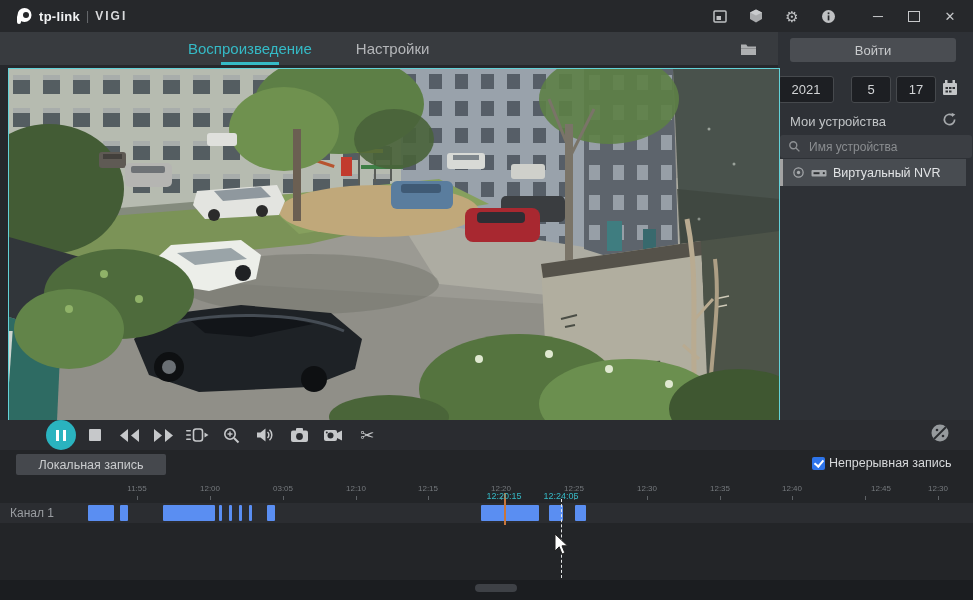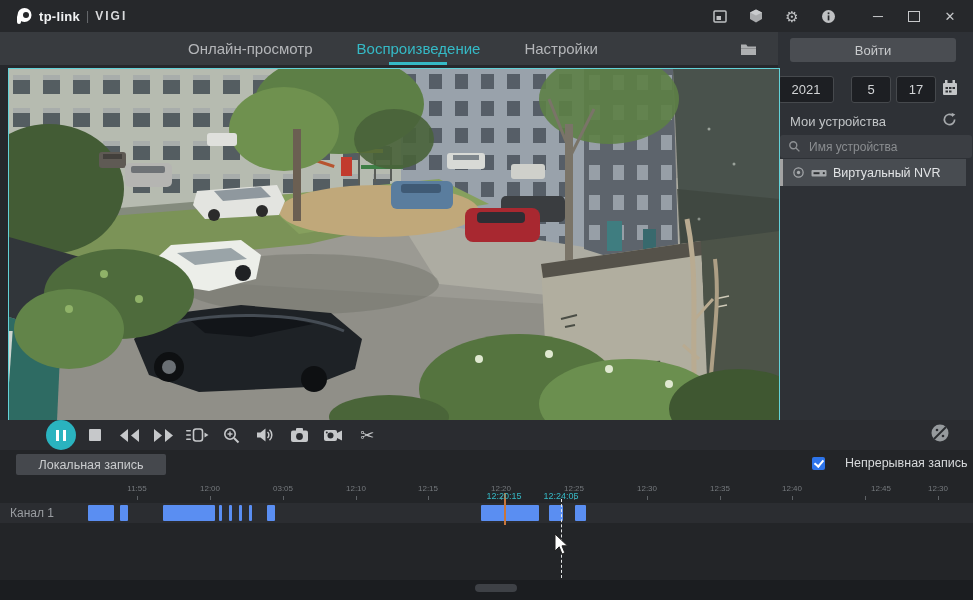--- a/index.html
+++ b/index.html
@@ -56,21 +56,21 @@
   .ctrl:first-child{margin-left:44px;}
   .pause-circle{width:30px;height:30px;border-radius:50%;background:#2ab3bf;display:flex;align-items:center;justify-content:center;gap:4px;}
   .pause-circle i{display:block;width:3px;height:11px;background:#fff;}
   .scissors{font-size:17px;color:#c6c8ca;line-height:1;}
   .fisheye-btn{margin-left:auto;margin-right:22px;cursor:pointer;}
 
   
   .subbar{left:0;top:450px;width:973px;height:28px;background:#232528;}
   .localrec-btn{position:absolute;left:16px;top:4px;width:150px;height:21px;background:#45484d;border-radius:2px;
                 color:#caccce;font-size:12.5px;display:flex;align-items:center;justify-content:center;cursor:pointer;}
-  .contrec{position:absolute;left:812px;top:6px;display:flex;align-items:center;gap:20px;cursor:pointer;}
+  .contrec{position:absolute;left:812px;top:6px;display:flex;align-items:center;gap:4px;cursor:pointer;}
   .checkbox{width:13px;height:13px;background:#2d74ea;border-radius:2px;position:relative;}
   .checkbox::after{content:"";position:absolute;left:3.5px;top:1px;width:4px;height:7px;border:solid #fff;border-width:0 2px 2px 0;transform:rotate(40deg);}
   .contrec-label{color:#d7d9db;font-size:12.5px;}
 
   
   .timeline{left:0;top:478px;width:973px;height:102px;background:#232528;}
   .tick-label{position:absolute;top:6px;transform:translateX(-50%);font-size:8px;color:#75797d;white-space:nowrap;}
   .tick-mark{position:absolute;top:18px;width:1px;height:4px;background:#5e6266;}
   .channel-row{position:absolute;left:0;top:25px;width:973px;height:20px;background:#2b2d31;cursor:pointer;}
   .channel-label{position:absolute;left:10px;top:3px;font-size:12px;color:#9a9da1;}
@@ -122,21 +122,20 @@
       <div class="tb-btn win-min" style="margin-left:14px;">─</div>
       <div class="tb-btn">
           <span class="win-max"></span>
         </div>
       <div class="tb-btn win-close">✕</div>
     </div>
   </div>
 
   <div class="abs navbar">
     <div class="tabs">
-      <div class="tab">Онлайн-просмотр</div>
       <div class="tab active">Воспроизведение</div>
       <div class="tab">Настройки</div>
     </div>
   </div>
   <div class="abs folder-btn">
     <svg width="17" height="14" viewBox="0 0 17 14">
         <path d="M1 2.5 h5.2 l1.4 2 H16 v8.5 H1 z" fill="#aeb0b2"></path>
         <rect x="1" y="6" width="15" height="1" fill="#8e9092"></rect>
       </svg>
   </div>

